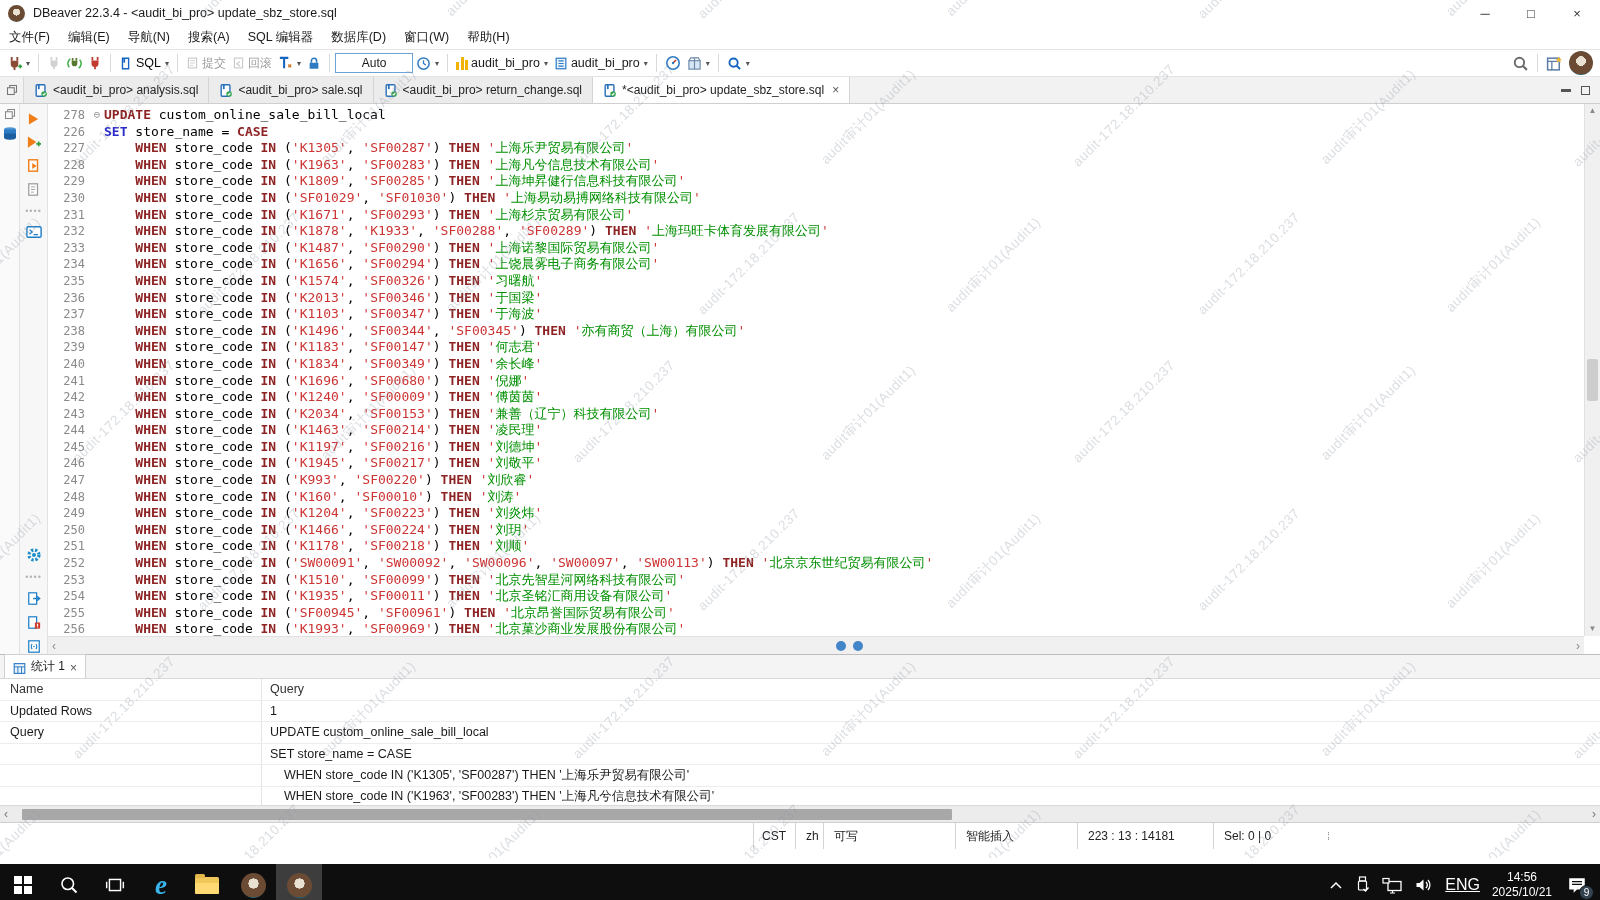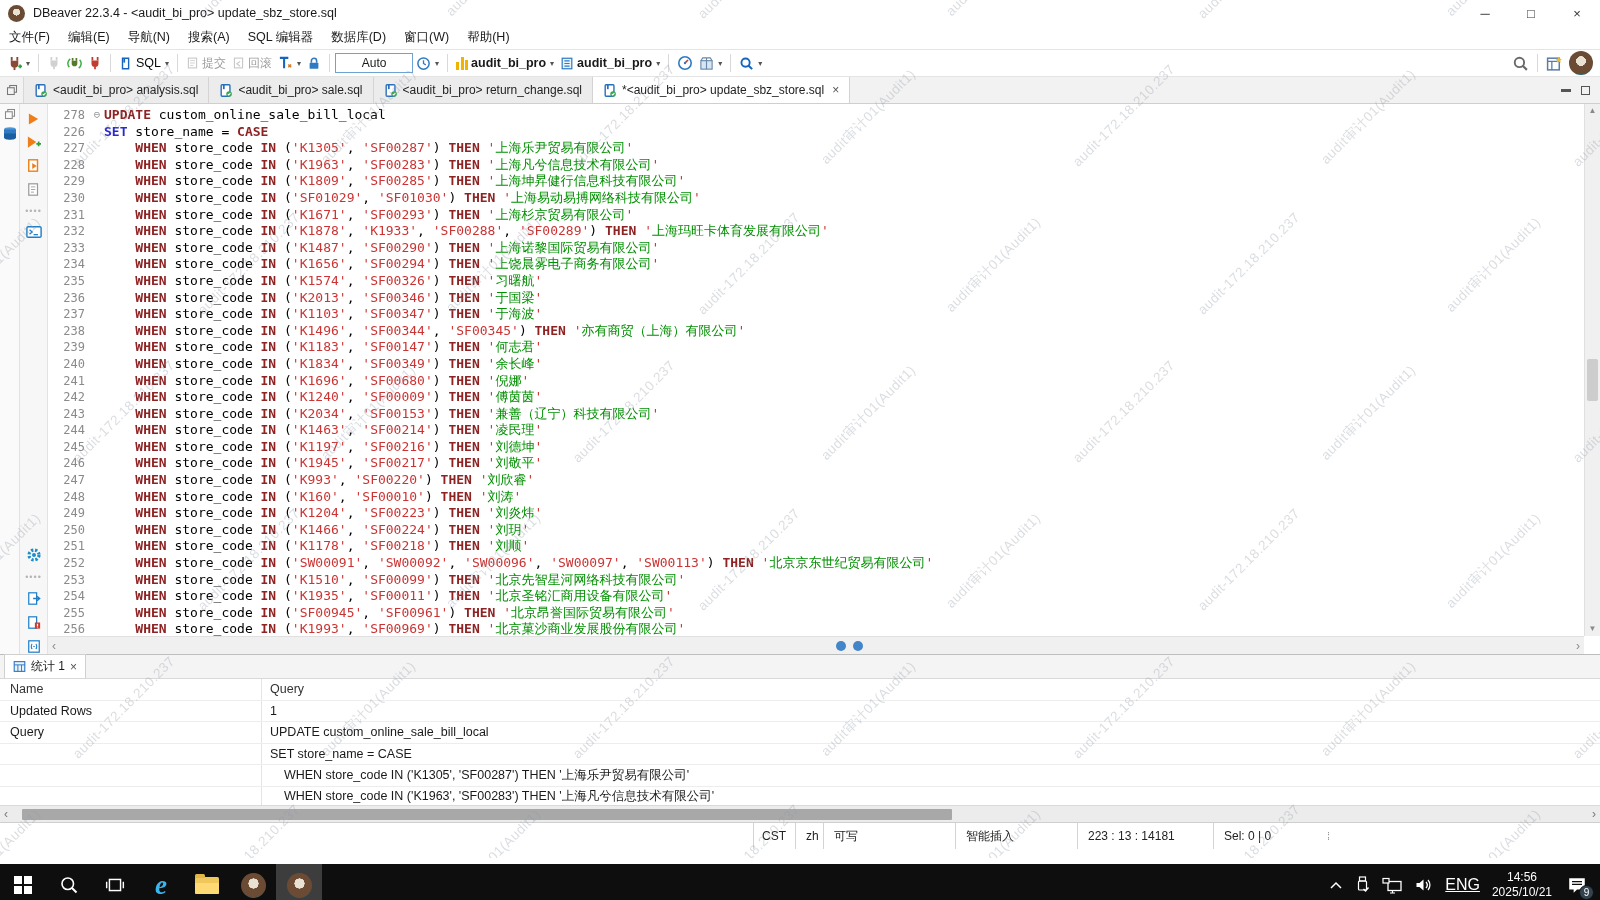--- a/index.html
+++ b/index.html
@@ -21,21 +21,21 @@
 
   
   .toolbar { height:28px; display:flex; align-items:center; font-size:12px; background:#fff;
              border-top:1px solid #e4e4e4; border-bottom:1px solid #e4e4e4; padding:0 4px; }
   .tb-sep { width:1px; height:18px; background:#d9d9d9; margin:0 5px; }
   .tb-it { display:flex; align-items:center; gap:3px; padding:2px 3px; border-radius:2px; }
   .tb-it svg { display:block; }
   .caret { font-size:8px; color:#555; margin-left:1px; }
   .disabled { opacity:.45; }
   .combo { border:1px solid #6ea1d4; background:#fff; width:78px; height:20px; display:flex; align-items:center; justify-content:center; }
-  .dbname { font-weight:bold; font-size:12.5px; }
+  .dbname { font-weight:normal; font-size:12.5px; }
   .ybars { display:flex; align-items:flex-end; gap:1.5px; height:14px; }
   .ybars i { width:3px; background:#f2b200; display:block; }
   .toolbar .spacer { flex:1; }
   .sql-word { color:#0a0a0a; font-size:12.5px; }
 
   
   .tabbar { height:27px; display:flex; align-items:stretch; background:#f2f2f2; border-bottom:1px solid #cfcfcf; font-size:12px; }
   .tab-strip-btn { width:24px; display:flex; align-items:center; justify-content:center; border-right:1px solid #d8d8d8; color:#777; }
   .tab { display:flex; align-items:center; gap:5px; padding:0 10px; border-right:1px solid #d4d4d4; color:#222; background:#ececec; }
   .tab.active { background:#fff;align-items:center; }
@@ -67,21 +67,21 @@
   .vthumb { position:absolute; left:2px; right:2px; top:255px; height:42px; background:#cdcdcd; border-radius:2px; }
   .varrow { position:absolute; left:0; right:0; height:14px; color:#8a8a8a; font-size:8px; text-align:center; line-height:14px; }
   .hscroll { position:absolute; left:0; right:16px; bottom:0; height:18px; background:#f0f0f0; border-top:1px solid #e0e0e0;
              display:flex; align-items:center; justify-content:space-between; color:#8a8a8a; padding:0 4px; font-size:12px; }
   .sashdots { position:absolute; bottom:3px; left:788px; display:flex; gap:7px; z-index:5; }
   .sashdots i { width:10px; height:10px; border-radius:50%; background:#4285c8; display:block; }
 
   
   .results { height:168px; border-top:1px solid #bdbdbd; position:relative; background:#fff; }
   .rtabs { height:24px; display:flex; align-items:flex-end; background:#f4f4f4; border-bottom:1px solid #d8d8d8; }
-  .rtab { display:flex; align-items:center; gap:5px; background:#fff; border:1px solid #d0d0d0; border-bottom:none; padding:3px 8px; font-size:12px; margin-left:4px; }
+  .rtab { display:flex; align-items:flex-end; gap:5px; background:#fff; border:1px solid #d0d0d0; border-bottom:none; padding:3px 8px; font-size:12px; margin-left:4px; }
   .rtab .close { color:#555; }
   .rtable { font-size:12.5px; }
   .rrow { display:flex; height:21.5px; align-items:center; border-bottom:1px solid #ededed; }
   .rrow.header { color:#333; }
   .rcell-name { width:262px; padding-left:10px; border-right:1px solid #e4e4e4; align-self:stretch; display:flex; align-items:center; }
   .rcell-value { padding-left:8px; white-space:pre; }
   .rhscroll { position:absolute; left:0; right:0; bottom:0; height:17px; background:#ececec; border-top:1px solid #dadada;
               display:flex; align-items:center; color:#777; }
   .rthumb { height:11px; background:#a8a8a8; border-radius:1px; margin-left:10px; width:930px; }
   .rarrow { width:12px; text-align:center; font-size:12px; }

